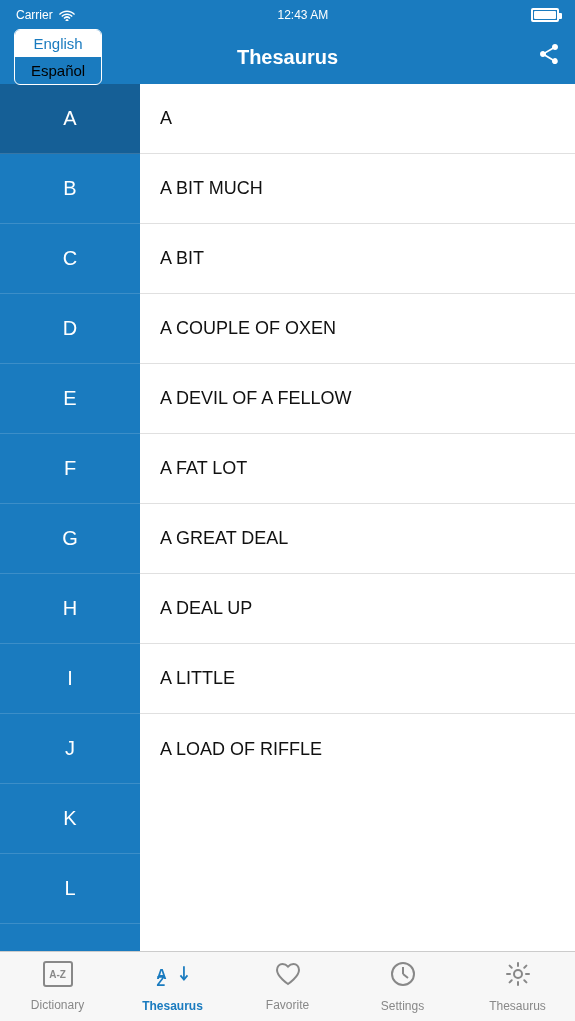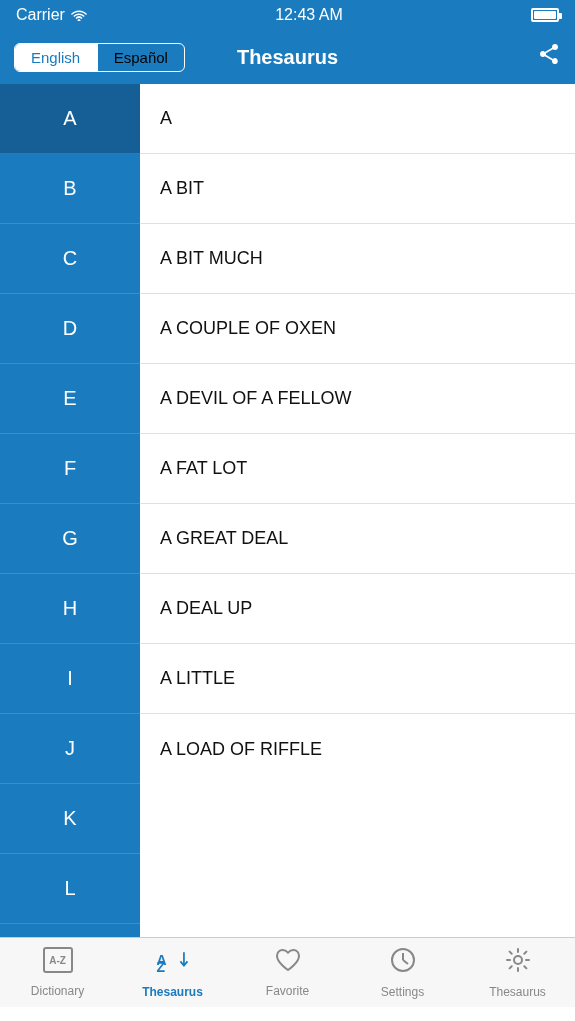--- a/index.html
+++ b/index.html
@@ -18,21 +18,21 @@
 
     
     .status-bar {
       background: #1a7bbf;
       height: 30px;
       display: flex;
       align-items: center;
       justify-content: space-between;
       padding: 0 16px;
       color: white;
-      font-size: 16px;
+      font-size: 12px;
       font-weight: 500;
     }
 
     .status-bar .carrier {
       display: flex;
       align-items: center;
       gap: 6px;
     }
 
     .battery-icon {
@@ -74,20 +74,21 @@
       align-items: center;
       padding: 0 14px;
       justify-content: space-between;
     }
 
     .lang-toggle {
       display: flex;
       border: 1.5px solid white;
       border-radius: 6px;
       overflow: hidden;
+      flex-direction: column;
     }
 
     .lang-btn {
       padding: 5px 16px;
       color: #000000;
       font-size: 15px;
       font-weight: 400;
       cursor: pointer;
       background: transparent;
       border: none;
@@ -171,21 +172,21 @@
       background: white;
     }
 
     .word-item:last-child {
       border-bottom: none;
     }
 
     
     .tab-bar {
       position: absolute;
-      bottom: 14px;
+      bottom: 0;
       width: 575px;
       height: 70px;
       background: #f7f7f7;
       border-top: 1px solid #ccc;
       display: flex;
       align-items: center;
       justify-content: space-around;
     }
 
     .tab-item {
@@ -296,22 +297,22 @@
     <div class="alpha-item">H</div>
     <div class="alpha-item">I</div>
     <div class="alpha-item">J</div>
     <div class="alpha-item">K</div>
     <div class="alpha-item">L</div>
     <div class="alpha-item">M</div>
   </div>
 
   <div class="word-list">
     <div class="word-item">A</div>
+    <div class="word-item">A BIT MUCH</div>
     <div class="word-item">A BIT</div>
-    <div class="word-item">A BIT MUCH</div>
     <div class="word-item">A COUPLE OF OXEN</div>
     <div class="word-item">A DEVIL OF A FELLOW</div>
     <div class="word-item">A FAT LOT</div>
     <div class="word-item">A GREAT DEAL</div>
     <div class="word-item">A DEAL UP</div>
     <div class="word-item">A LITTLE</div>
     <div class="word-item">A LOAD OF RIFFLE</div>
   </div>
 </div>
 

